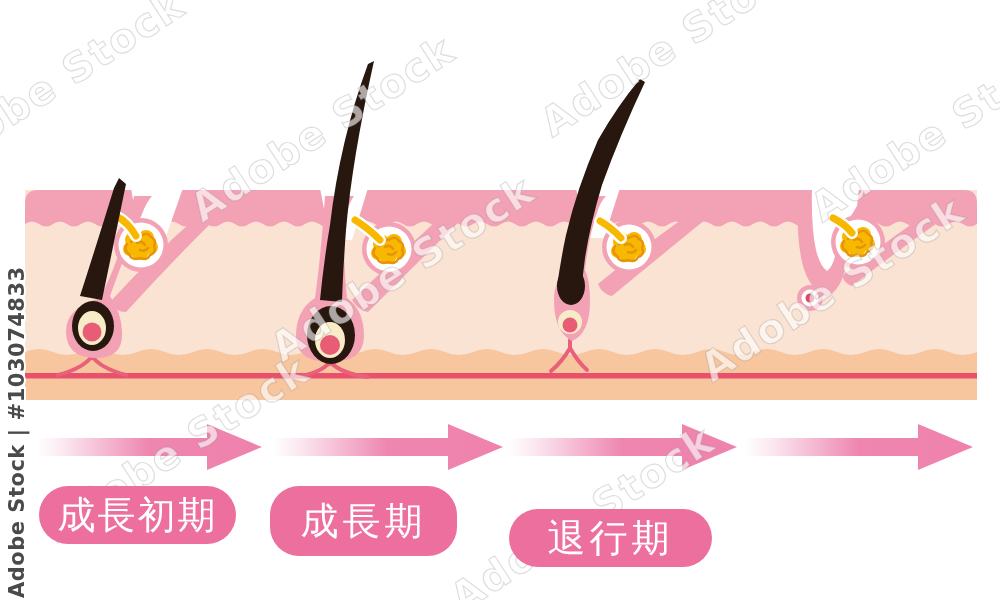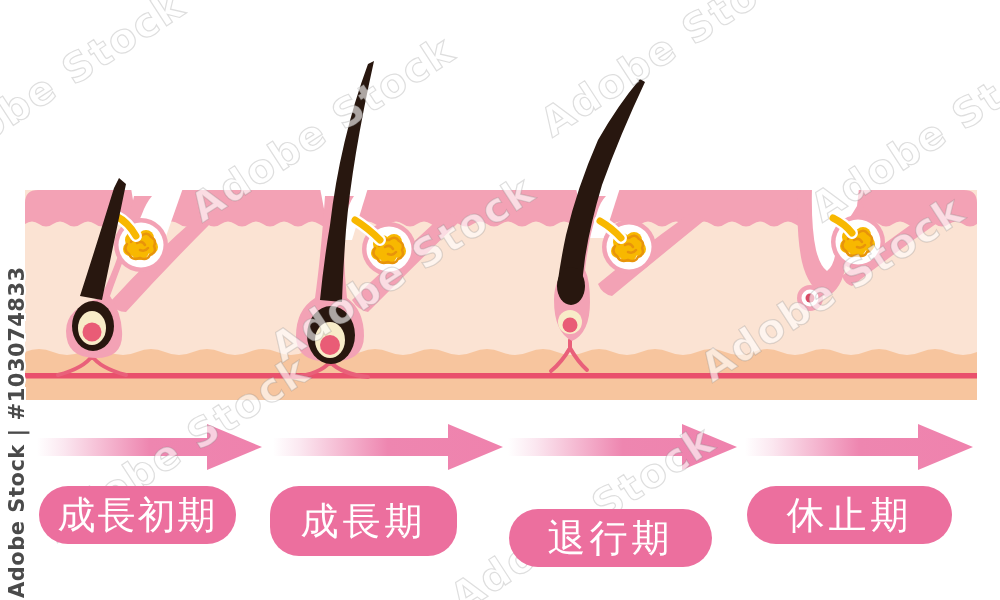--- a/index.html
+++ b/index.html
@@ -139,15 +139,14 @@
     <text class="wm" transform="translate(185,460) rotate(-33)" text-anchor="middle">Adobe Stock</text>
     <text class="wm" transform="translate(590,530) rotate(-33)" text-anchor="middle">Adobe Stock</text>
     <text class="wm" transform="translate(950,140) rotate(-33)" text-anchor="middle">Adobe Stock</text>
     <text class="wm-side" transform="translate(24,598) rotate(-90)">Adobe Stock | #103074833</text>
   </g>
 </svg>
 
   <div class="pill pill-1">成長初期</div>
   <div class="pill pill-2">成長期</div>
   <div class="pill pill-3">退行期</div>
-  <div class="pill pill-4">休止期</div>
 
 </div>
 
 </body></html>

